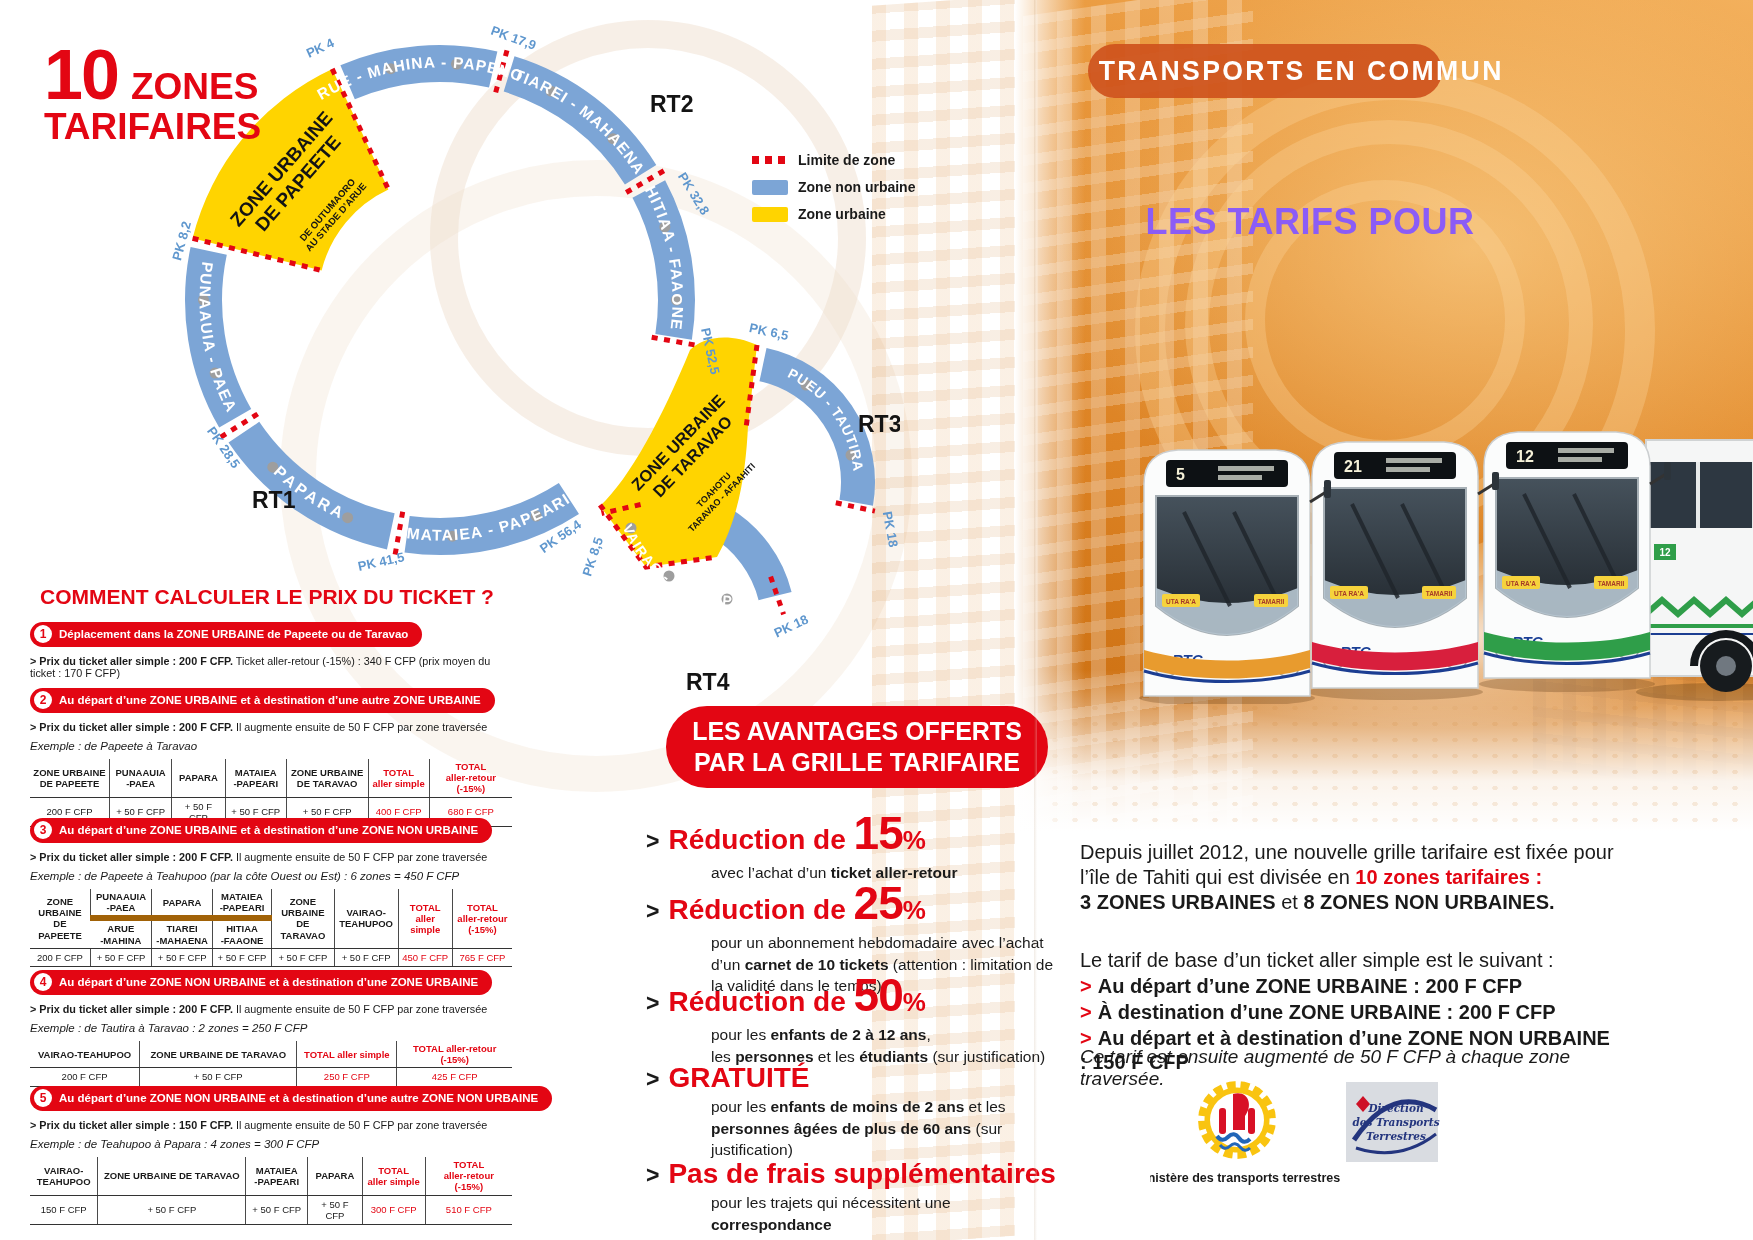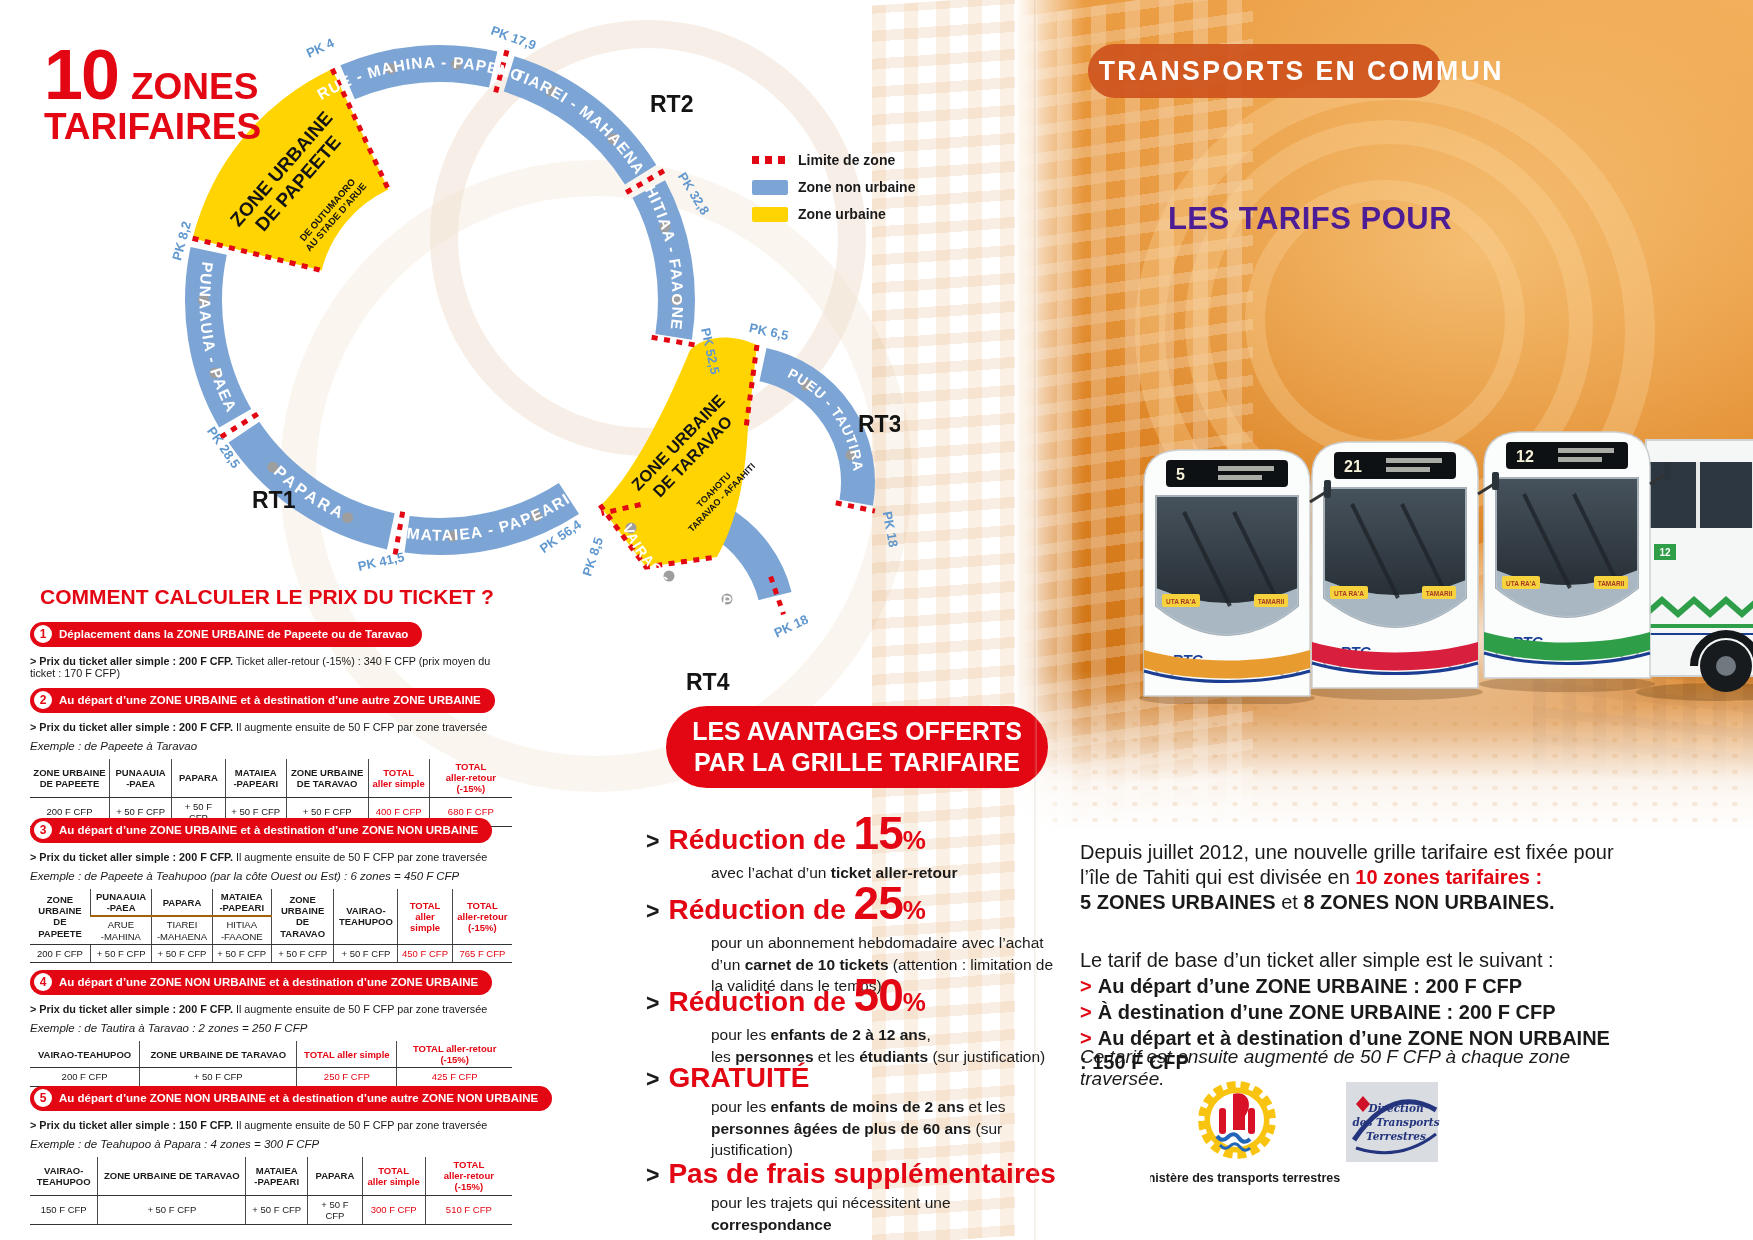--- a/index.html
+++ b/index.html
@@ -35,21 +35,21 @@
       repeating-linear-gradient(0deg, rgba(150,75,10,.4) 0 10px, transparent 10px 26px);
     transform:skewY(6deg)}
   .rpanel .speck{position:absolute;left:30px;top:700px;width:700px;height:130px;opacity:.5;
     background-image:radial-gradient(rgba(205,125,40,.28) 2.5px, transparent 3px);
     background-size:20px 16px}
   .rpanel .arcmotif{position:absolute;border-radius:50%;border:24px solid rgba(252,216,158,.32)}
   .banner{position:absolute;left:1088px;top:44px;width:354px;height:54px;border-radius:28px;
     background:rgba(206,82,28,.92);display:flex;align-items:center;justify-content:flex-start;z-index:2}
   .banner span{color:#fff;font-size:28px;font-weight:bold;letter-spacing:2.5px;transform:scaleX(.95);white-space:nowrap}
   .rtitle{position:absolute;left:1095px;top:200px;width:430px;text-align:center;z-index:2;
-    color:#4c1d95;font-weight:800;font-size:31px;line-height:1.22;letter-spacing:.5px}
+    color:#8b5cf6;font-weight:800;font-size:36px;line-height:1.22;letter-spacing:.5px}
   .busglow{position:absolute;left:1120px;top:540px;width:633px;height:190px;z-index:1;
     background:radial-gradient(ellipse at 50% 50%, rgba(255,255,255,.85), rgba(255,255,255,0) 70%)}
   .rtext{position:absolute;left:1080px;top:840px;width:540px;z-index:2;font-size:20px;line-height:25px}
   .rtext .red{color:#e30613;font-weight:bold}
   .rtext b{font-weight:bold}
   .rlist{position:absolute;left:1080px;top:948px;width:540px;z-index:2;font-size:20px;line-height:24px}
   .rlist .row{margin-top:2px}
   .rlist .arr{color:#e30613;font-weight:bold;margin-right:6px}
   .rlist .bt{font-weight:bold}
   .rnote{position:absolute;left:1080px;top:1046px;width:540px;z-index:2;font-size:19px;font-style:italic}
@@ -73,21 +73,21 @@
   .pill .pnum{width:18px;height:18px;border-radius:50%;background:#fff;color:#e30613;
     font-size:12px;font-weight:800;display:flex;align-items:center;justify-content:center;flex:0 0 18px}
   .pill .ptxt{color:#fff;font-size:11.5px;font-weight:bold;white-space:nowrap}
   .price{font-size:10.8px;margin-bottom:7px}
   .price b{font-weight:800}
   .example{font-size:11.5px;font-style:italic;margin-bottom:7px}
   .ptable{border-collapse:collapse;font-size:9.5px;line-height:1.18;text-align:center;color:#1a1a1a}
   .ptable td{border-left:1px solid #4a4a4a;padding:2px 3px;white-space:pre-line;vertical-align:middle}
   .ptable td:first-child{border-left:none}
   .ptable tr.hr td{font-weight:bold;border-bottom:1.4px solid #333}
-  .ptable tr.hs td{font-weight:normal;border-bottom:1.4px solid #333;border-top:2px solid #a16207}
+  .ptable tr.hs td{font-weight:bold;border-bottom:1.4px solid #333;border-top:6px solid #a16207}
   .ptable tr.vr td{border-bottom:1.2px solid #333;padding:3px}
   .ptable .red{color:#e30613}
   
   .advpill{position:absolute;left:666px;top:706px;width:382px;height:82px;border-radius:42px;
     background:#e30613;z-index:2;display:flex;flex-direction:column;align-items:center;justify-content:center;
     color:#fff;font-weight:800;font-size:25px;line-height:1.26;text-align:center}
   .advitem{position:absolute;left:646px;width:420px;z-index:2}
   .advitem .trow{display:flex;align-items:baseline;gap:9px}
   .advitem .arr{color:#1a1a1a;font-weight:800;font-size:23px}
   .advitem .tred{color:#e30613;font-weight:800;font-size:28px;white-space:nowrap}
@@ -574,21 +574,21 @@
     <ellipse cx="156" cy="232" rx="10" ry="6.5" fill="#e9edef" stroke="#9aa2a8" stroke-width="1.5"></ellipse>
     <path d="M12,212 C60,226 130,226 178,212 L178,230 C130,244 60,244 12,230 Z" fill="#e89b2e"></path>
     <path d="M12,233 C60,247 130,247 178,233" stroke="#1c3e92" stroke-width="3" fill="none"></path>
     <path d="M178,64 l16,-10" stroke="#333" stroke-width="3"></path>
     <rect x="192" y="42" width="7" height="18" rx="2" fill="#2c343b"></rect>
   </g>
 </svg>
 
 <div class="rtext">
   <span>Depuis juillet 2012, une nouvelle grille tarifaire est fixée pour l’île de Tahiti qui est divisée en </span><span class="red">10 zones tarifaires :</span><br>
-  <b>5 ZONES URBAINES</b><span> et </span><b>8 ZONES NON URBAINES</b><b>.</b>
+  <b>3 ZONES URBAINES</b><span> et </span><b>8 ZONES NON URBAINES</b><b>.</b>
 </div>
 
 <div class="rlist">
   <div>Le tarif de base d’un ticket aller simple est le suivant :</div>
   <div class="row"><span class="arr">&gt;</span><span class="bt">Au départ d’une ZONE URBAINE : 200 F CFP</span></div>
   <div class="row"><span class="arr">&gt;</span><span class="bt">À destination d’une ZONE URBAINE : 200 F CFP</span></div>
   <div class="row"><span class="arr">&gt;</span><span class="bt">Au départ et à destination d’une ZONE NON URBAINE : 150 F CFP</span></div>
 </div>
 
 <div class="rnote">Ce tarif est ensuite augmenté de 50 F CFP à chaque zone traversée.</div>

